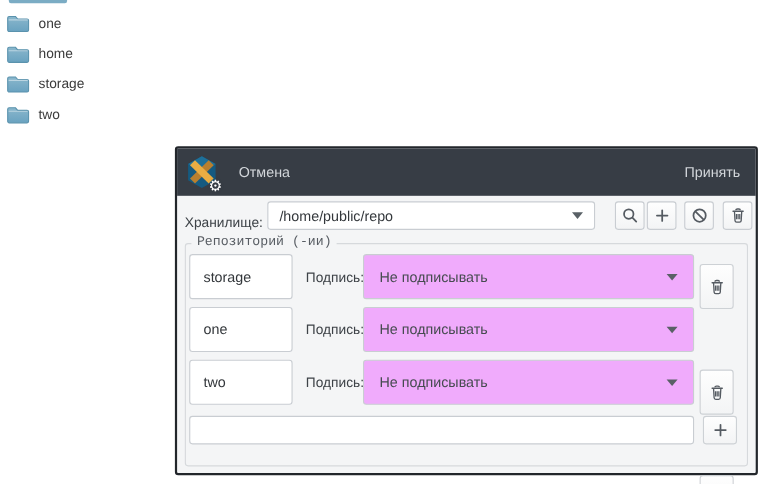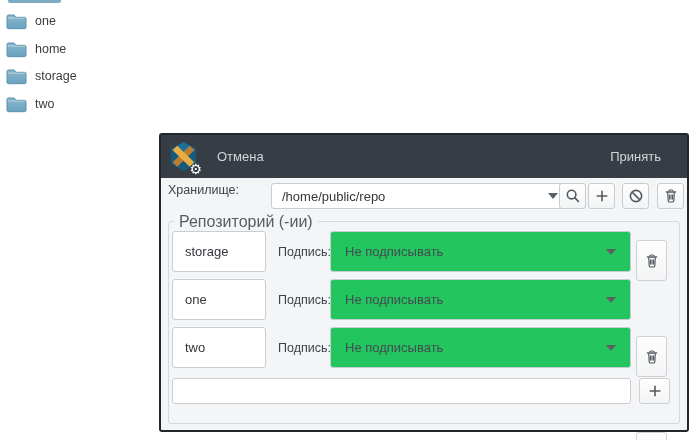--- a/index.html
+++ b/index.html
@@ -33,31 +33,31 @@
     display:flex; align-items:center; position:relative;
   }
   .app-icon{ width:31px; height:31px; margin-left:7px; position:relative; flex:0 0 auto; }
   .app-icon .gear{
     position:absolute; right:-3px; bottom:-4px;
     color:#ffffff; font-size:14px; line-height:14px;
     text-shadow:0 0 2px #373d45, 0 0 1px #373d45;
   }
   .hdr-btn{ color:#d2d6da; font-size:13px; cursor:default; }
   .hdr-cancel{ margin-left:18px; }
-  .hdr-accept{ margin-left:auto; margin-right:26px; }
+  .hdr-accept{ margin-left:auto; margin-right:14px; }
   .hdr-title{
     position:absolute; left:0; right:0; text-align:center;
     color:#f6f7f8; font-weight:bold; font-size:13px; pointer-events:none;
   }
 
   .content{ position:relative; height:252px; }
 
   .row-top{
     position:absolute; left:7px; top:5px; height:26px;
-    display:flex; align-items:flex-start;gap:28px;
+    display:flex; align-items:flex-end;
   }
   .lbl{ font-size:12.5px; color:#3e4348; }
   .lbl-storage{ width:75px; }
 
   .combo{
     width:298px; height:26px; background:#ffffff;
     border:1px solid #c9cdd2; border-radius:3px;
     display:flex; align-items:center; padding:0 10px;
     position:relative;
   }
@@ -76,36 +76,36 @@
   }
   .tb-search{ left:398px; } .tb-plus{ left:427px; }
   .tb-block{ left:461px; } .tb-trash{ left:496px; }
 
   .groupbox{
     position:absolute; left:7px; top:43px; width:512px; height:203px;
     border:1px solid #d6d9dc; border-radius:3px;
   }
   .legend{
     position:absolute; top:-9px; left:5px; background:#f4f5f6;
-    padding:0 5px; font-size:16px; color:#585d63;
+    padding:0 5px; font-size:12px; color:#585d63;font-family:Liberation Mono, monospace;
   }
   .repo-row{
     position:absolute; left:3px; right:3px; height:41px;
     display:flex; align-items:center;
   }
   .rr-0{ top:9px; } .rr-1{ top:57px; } .rr-2{ top:105px; }
   .entry{
     width:94px; height:41px; background:#ffffff;
     border:1px solid #c9cdd2; border-radius:3px;
     padding:0 12px; font-size:13px; color:#33373b;
     font-family:"Liberation Sans", sans-serif; outline:none;
   }
   .lbl-sign{ margin-left:12px; width:52px; }
   .select{
-    width:301px; height:41px; background:#22c55e;
+    width:301px; height:41px; background:#f0abfc;
     border:1px solid #c9cdd2; border-radius:3px;
     display:flex; align-items:center; padding:0 14px; position:relative;
   }
   .select .val{ font-size:13px; color:#464b50; }
   .select .arrow{ right:14px; }
   .row-del{
     position:absolute; right:9px; width:31px; height:41px; top:0;
     background:linear-gradient(#fefefe,#f3f4f5);
     border:1px solid #cdd1d5; border-radius:3px;
     display:flex; align-items:center; justify-content:center;

